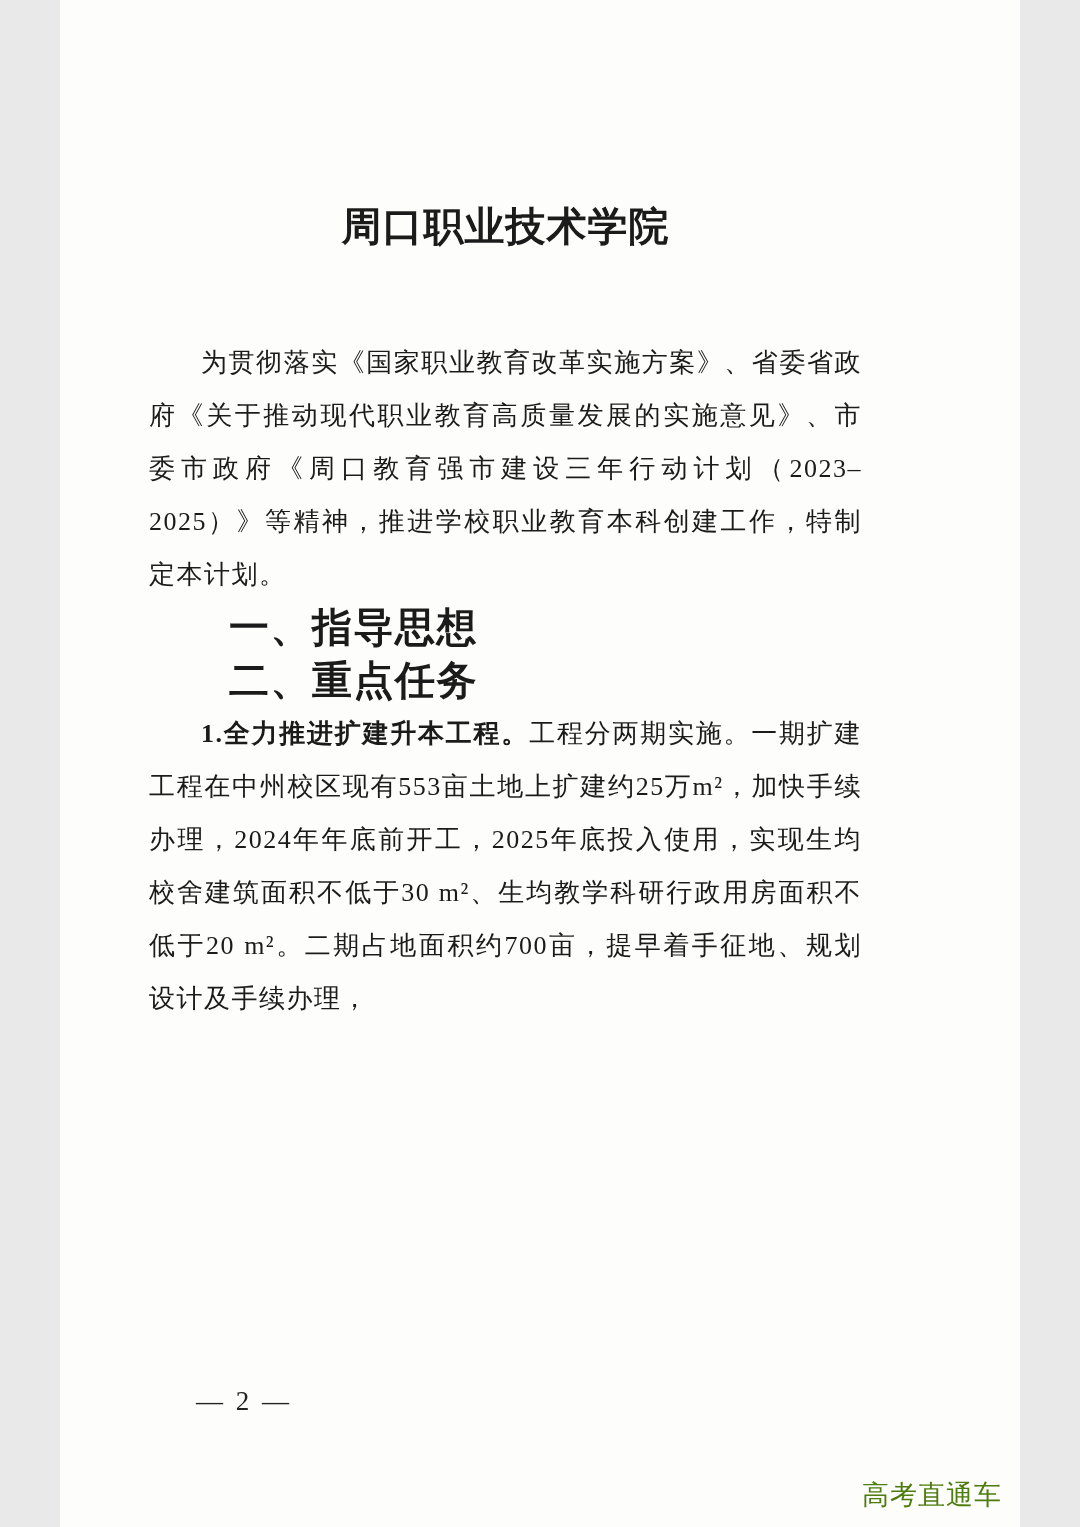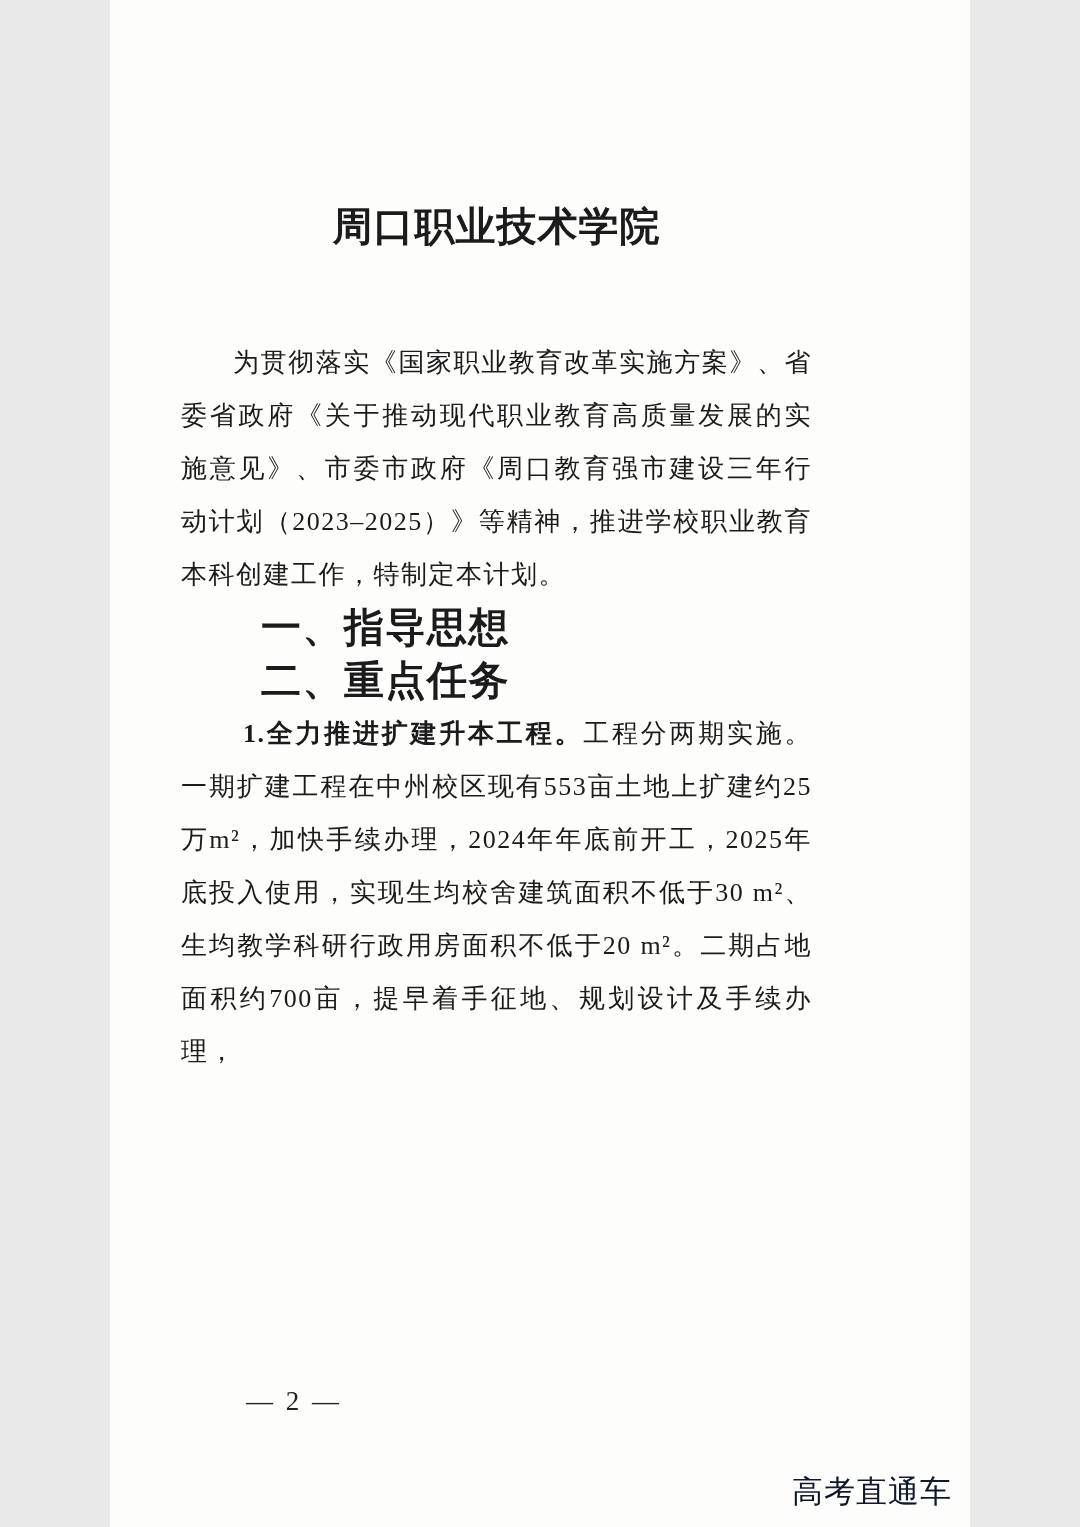--- a/index.html
+++ b/index.html
@@ -2,26 +2,26 @@
 <html><head>
 <meta charset="utf-8">
 <style>
   html, body {
     margin: 0;
     padding: 0;
     background: #e9e9e9;
   }
   .page {
     position: relative;
-    width: 860px;
+    width: 960px;
     height: 1527px;
     margin: 0 auto;
     background: #fdfdfb;
     box-sizing: border-box;
-    padding: 198px 158px 0 71px;
+    padding: 198px 158px 0 89px;
     font-family: "Liberation Serif", "DejaVu Serif", serif;
     color: #1b1b1b;
     overflow: hidden;
   }
   .doc-title {
     text-align: center;
     font-weight: 700;
     font-size: 40px;
     line-height: 58px;
     letter-spacing: 1px;
@@ -41,36 +41,35 @@
     margin: 0;
     font-size: 40px;
     line-height: 53px;
     letter-spacing: 1.5px;
     font-weight: 700;
     text-indent: 2em;
     font-family: "Liberation Sans", "DejaVu Sans", sans-serif;
   }
   .lead-bold {
     font-weight: 700;
-    margin-left: 10px;
   }
   .page-number {
     position: absolute;
     left: 136px;
     bottom: 110px;
     font-size: 27px;
     letter-spacing: 3px;
     color: #222;
   }
   .watermark {
     position: absolute;
     right: 18px;
     bottom: 14px;
-    font-size: 31px;
-    color: #0f172a;
+    font-size: 27px;
+    color: #4d7c0f;
     letter-spacing: 1px;
     font-family: "Liberation Sans", "DejaVu Sans", sans-serif;
   }
 </style>
 </head>
 <body>
 
 <div class="page">
 
   <header class="doc-title">

